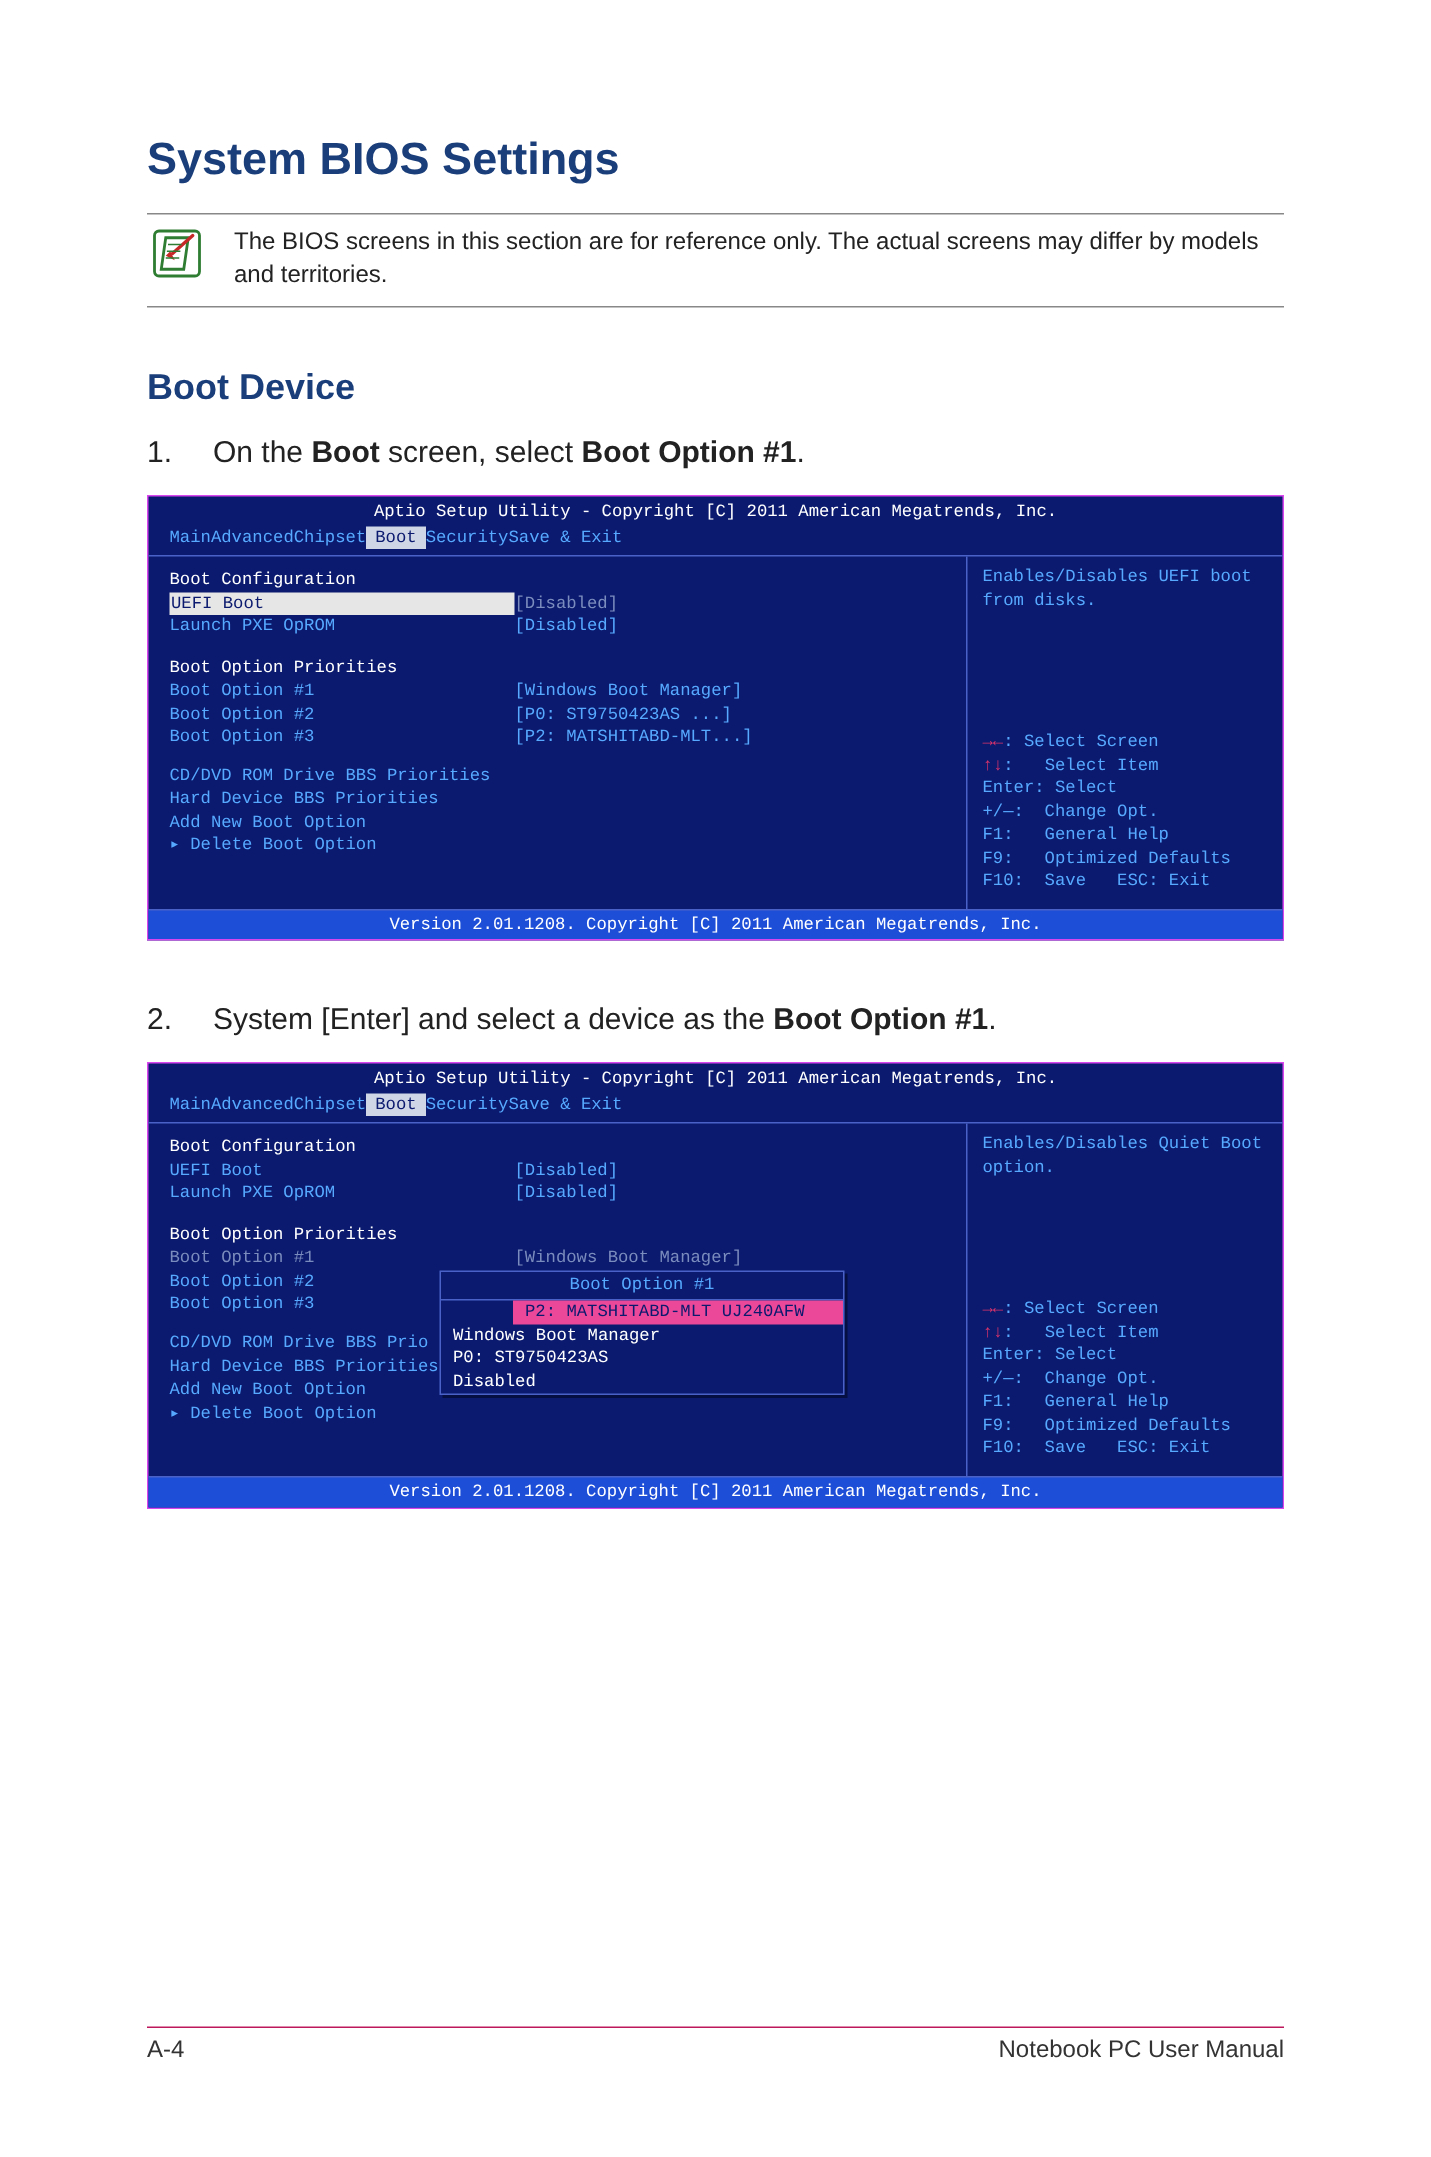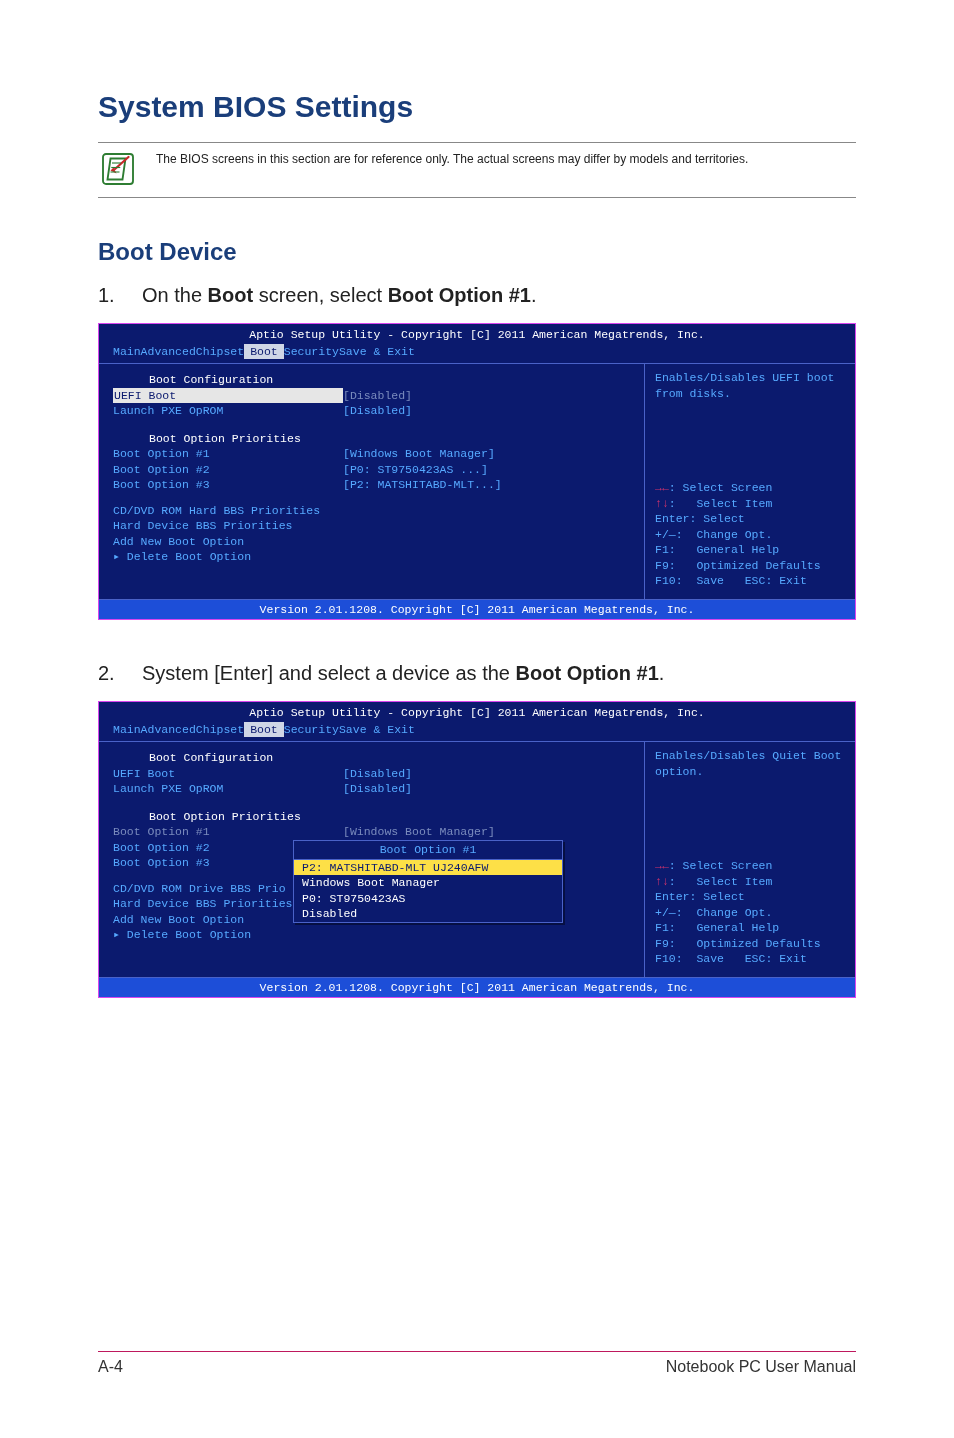--- a/index.html
+++ b/index.html
@@ -2,55 +2,55 @@
 <html><head>
 <meta charset="utf-8">
 <style>
   * { box-sizing: border-box; margin: 0; padding: 0; }
   html, body { width: 954px; height: 1438px; background: #ffffff; font-family: "Segoe UI", "Helvetica Neue", Arial, sans-serif; color: #222; }
   .page { padding: 90px 98px 60px 98px; position: relative; height: 100%; }
   h1.title { font-size: 30px; font-weight: 700; color: #1a3e7a; margin-bottom: 18px; }
   .note-block { border-top: 1px solid #888; border-bottom: 1px solid #888; padding: 8px 0 10px 0; display: flex; align-items: flex-start; gap: 18px; margin-bottom: 40px; }
   .note-icon-wrap { width: 40px; flex: 0 0 40px; display:flex; align-items:center; justify-content:center; }
   .note-icon { width: 36px; height: 36px; }
-  .note-text { font-size: 12px; line-height: 1.35; color: #222; }
+  .note-text { font-size: 16px; line-height: 1.35; color: #222; }
   h2.subtitle { font-size: 24px; font-weight: 700; color: #1a3e7a; margin-bottom: 16px; }
   .step { display: flex; gap: 24px; font-size: 20px; line-height: 1.35; margin-bottom: 14px; }
   .step-num { min-width: 20px; }
   .step-body b { font-weight: 700; }
 
   
   .bios { width: 758px; margin: 6px 0 40px 0; background: #0b1a6e; color: #fff; font-family: "Consolas","Courier New",monospace; font-size: 11.5px; line-height: 1.35; border: 1px solid #d946ef; }
   .bios-header { text-align: center; color: #fff; padding: 3px 0 1px 0; }
   .bios-tabs { display: flex; gap: 0; padding: 0 14px 4px 14px; color: #56a9ff; }
   .bios-tab { color: #56a9ff; }
   .bios-tab.active { background: #cfd6e6; color: #0b1a6e; padding: 0 6px; }
   .bios-body { display: flex; border-top: 1px solid #4a62c8; }
   .bios-left { flex: 1 1 auto; padding: 6px 10px 22px 14px; border-right: 1px solid #4a62c8; min-height: 220px; }
   .bios-right { width: 210px; padding: 6px 8px 10px 10px; }
-  .bios-left .sect { color: #fff; margin-top: 2px; margin-left: 36px; }
+  .bios-left .sect { color: #fff; margin-top: 2px; }
   .bios-left .item-row { display: flex; }
   .bios-left .item-label { width: 230px; }
   .bios-left .item-val { color: #56a9ff; }
   .bios-left .item-val.dim { color: #7a8bbd; }
   .bios-left .hl { background: #e6e6e6; color: #0b1a6e; padding: 0 1px; }
   .bios-left .blue { color: #56a9ff; }
   .bios-left .submenu::before { content: "▸ "; color: #56a9ff; }
   .bios-right .desc { color: #56a9ff; min-height: 110px; }
   .bios-right .keys { color: #56a9ff; }
   .bios-right .keys .arrow { color: #d9336c; }
   .bios-right .keys .row { white-space: pre; }
   .bios-footer { text-align: center; background: #1d4ed8; color: #fff; border-top: 1px solid #4a62c8; padding: 2px 0; }
 
   
   .popup { position: relative; }
   .popup-box { position: absolute; left: 180px; top: -15px; width: 270px; background: #0b1a6e; border: 1px solid #4a62c8; z-index: 5; box-shadow: 2px 2px 0 rgba(0,0,0,0.4); }
   .popup-title { color: #56a9ff; text-align: center; padding: 1px 0; border-bottom: 1px solid #4a62c8; }
   .popup-opt { color: #fff; padding: 0 8px; }
-  .popup-opt.sel { background: #fde047; color: #0b1a6e; }
+  .popup-opt.sel { background: #ec4899; color: #0b1a6e; margin-left: 48px; }
 
   .footer { position: absolute; bottom: 62px; left: 98px; right: 98px; display: flex; justify-content: space-between; font-size: 16px; color: #333; border-top: 1px solid #be185d; padding-top: 6px; }
 </style>
 </head>
 <body>
 
 <div class="page">
   <h1 class="title">System BIOS Settings</h1>
 
   <div class="note-block">
@@ -106,21 +106,21 @@
         </div>
         <div class="item-row">
           <span class="item-label blue">Boot Option #2</span>
           <span class="item-val">[P0: ST9750423AS    ...]</span>
         </div>
         <div class="item-row">
           <span class="item-label blue">Boot Option #3</span>
           <span class="item-val">[P2: MATSHITABD-MLT...]</span>
         </div>
         <div style="height:10px"></div>
-        <div class="blue">CD/DVD ROM Hard BBS Priorities</div>
+        <div class="blue">CD/DVD ROM Drive BBS Priorities</div>
         <div class="blue">Hard Device BBS Priorities</div>
         <div class="blue">Add New Boot Option</div>
         <div class="blue submenu">Delete Boot Option</div>
       </div>
       <div class="bios-right">
         <div class="desc">Enables/Disables UEFI boot from disks.</div>
         <div class="keys">
           <div class="row"><span class="arrow">→←</span><span>: Select Screen</span></div>
           <div class="row"><span class="arrow">↑↓</span><span>:   Select Item</span></div>
           <div class="row">Enter: Select</div>

